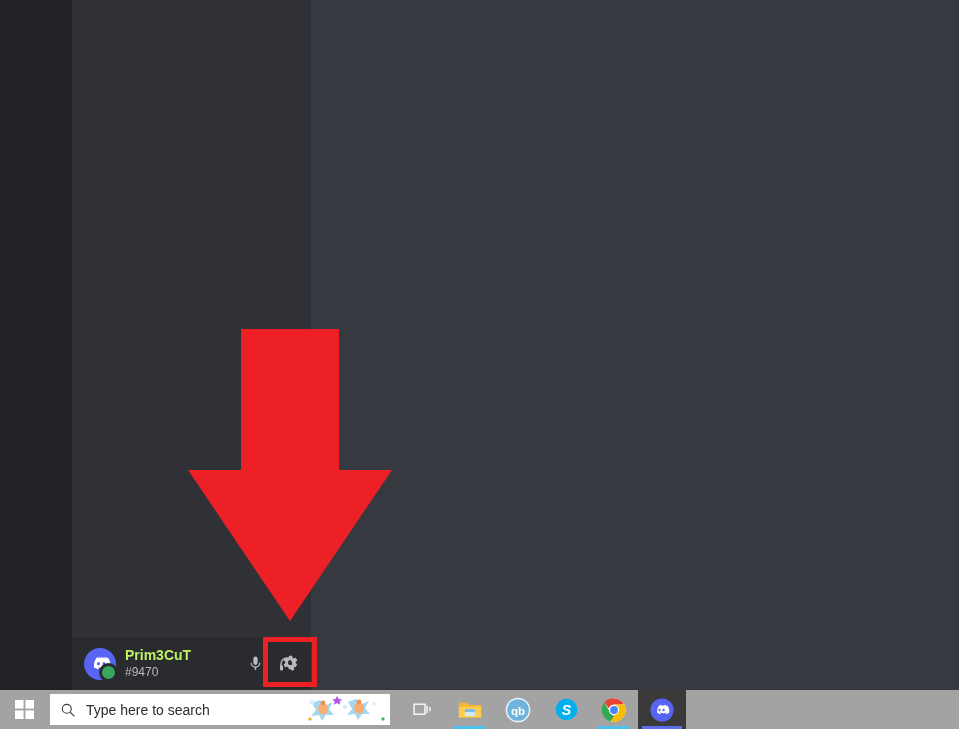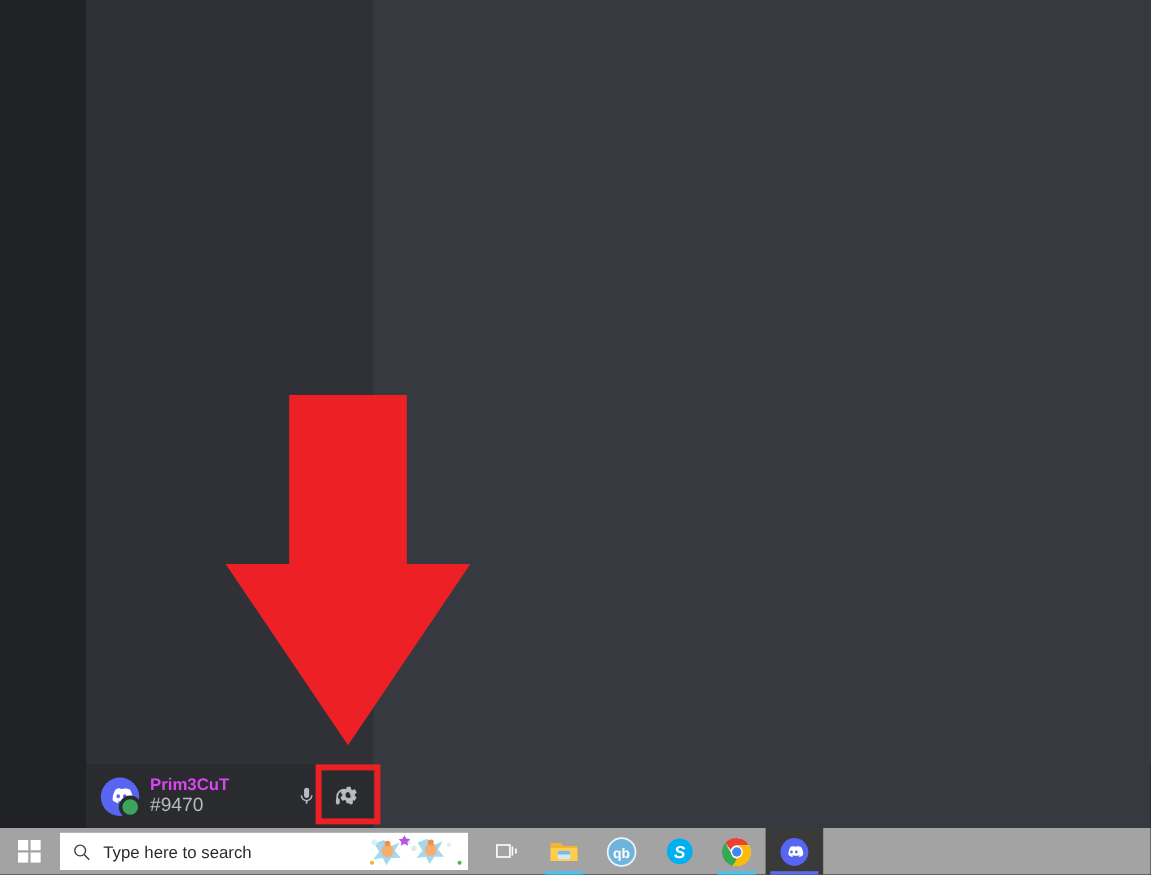--- a/index.html
+++ b/index.html
@@ -99,30 +99,30 @@
     box-sizing: content-box;
   }
 
   .user-text {
     margin-left: 9px;
     flex: 1 1 auto;
     min-width: 0;
     line-height: 1.1;
   }
   .username {
-    color: #d946ef;
+    color: #bef264;
     font-size: 14px;
     font-weight: bold;
     white-space: nowrap;
     overflow: hidden;
     text-overflow: ellipsis;
   }
   .usertag {
     color: #b9bbbe;
-    font-size: 16px;
+    font-size: 12px;
     margin-top: 2px;
     white-space: nowrap;
   }
 
   .panel-btn {
     width: 32px;
     height: 32px;
     display: flex;
     align-items: center;
     justify-content: center;

